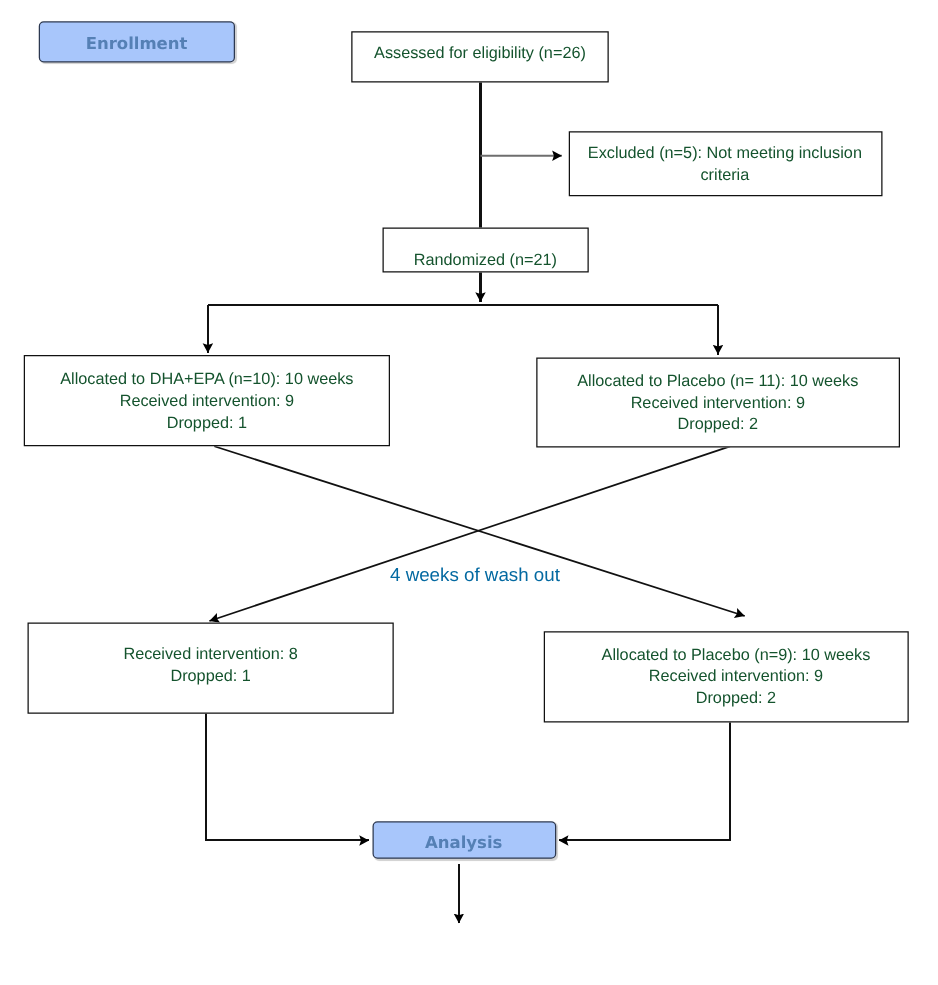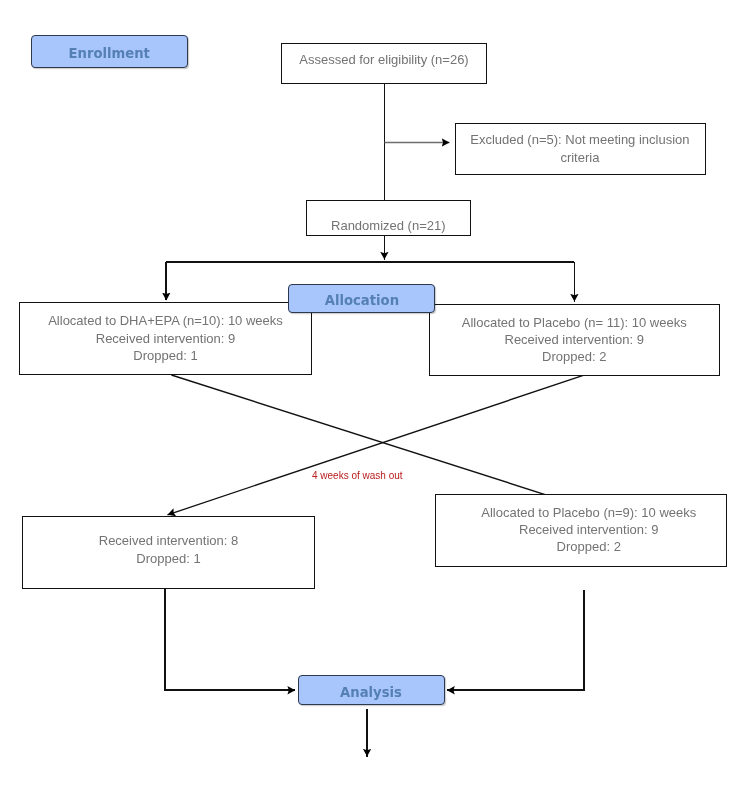--- a/index.html
+++ b/index.html
@@ -1,34 +1,34 @@
 <!DOCTYPE html>
 <html><head>
 <meta charset="utf-8">
 <title>CONSORT Flow Diagram</title>
 <style>
   html,body{margin:0;padding:0;}
   body{width:750px;height:788px;background:#ffffff;
        font-family:"Liberation Sans",sans-serif;overflow:hidden;}
   #diagram{will-change:transform;}
   #diagram,#diagram *{-webkit-font-smoothing:antialiased;}
-  #diagram{position:relative;width:750px;height:616px;margin-top:18px;}
+  #diagram{position:relative;width:750px;height:616px;}
   svg#wires{position:absolute;left:0;top:0;width:750px;height:788px;}
   .box{position:absolute;background:#fff;border:1.6px solid #111;
        box-sizing:border-box;display:flex;flex-direction:column;
-       justify-content:center;color:#737373;font-size:13px;line-height:17.2px;}
+       justify-content:center;color:#14532d;font-size:13px;line-height:17.2px;}
   .box.center{align-items:center;text-align:center;}
   .box.left{align-items:flex-start;text-align:center;padding-left:7.8px;padding-right:8px;}
   .badge{position:absolute;z-index:5;box-sizing:border-box;border:1.8px solid #2c3850;
          border-radius:4px;background:#a8c6fb;
          font-family:"DejaVu Sans",sans-serif;
          display:flex;align-items:center;justify-content:center;
          color:#5580b5;font-weight:bold;font-size:13.2px;padding-top:5px;
          box-shadow:1.2px 1.2px 0.6px rgba(0,0,0,0.18);}
-  .wash{position:absolute;font-size:10px;color:#b91c1c;white-space:nowrap;}
+  .wash{position:absolute;font-size:15px;color:#0369a1;white-space:nowrap;}
 </style>
 </head>
 <body>
 
 <div id="diagram">
 
   <svg id="wires" viewBox="0 0 750 788">
     <defs>
       <marker id="ah" markerWidth="14" markerHeight="14" refX="7.8" refY="4.2" orient="auto" markerUnits="userSpaceOnUse">
         <path d="M0,0 L7.8,4.2 L0,8.4 L1.4,4.2 Z" fill="#000"></path>
@@ -70,44 +70,41 @@
   </div>
 
   <div class="box left" style="left:454.5px;top:104.7px;width:251px;height:52px;">
     <div>Excluded (n=5): Not meeting inclusion criteria</div>
   </div>
 
   <div class="box center" style="left:305.8px;top:182.3px;width:165px;height:35.3px;padding-top:16px;">
     <div>Randomized (n=21)</div>
   </div>
 
-  <div class="badge" style="left:288.4px;top:266.3px;width:147px;height:28.4px;">
-    <span>Allocation</span>
-  </div>
 
   <div class="box center" style="left:19px;top:284px;width:293px;height:72.5px;text-align:right;">
     <div>Allocated to DHA+EPA (n=10): 10 weeks</div>
     <div>Received intervention: 9</div>
     <div>Dropped: 1</div>
   </div>
 
   <div class="box center" style="left:428.5px;top:286px;width:291.5px;height:71.5px;">
     <div>Allocated to Placebo (n= 11): 10 weeks</div>
     <div>Received intervention: 9</div>
     <div>Dropped: 2</div>
   </div>
 
   <div class="wash" style="left:312px;top:451.6px;">4 weeks of wash out</div>
 
   <div class="box center" style="left:22px;top:498px;width:293px;height:72.5px;padding-bottom:5.4px;">
     <div>Received intervention: 8</div>
     <div>Dropped: 1</div>
   </div>
 
-  <div class="box center" style="left:435px;top:476px;width:291.5px;height:73px;padding-bottom:1.6px;padding-left:16px;">
+  <div class="box center" style="left:435px;top:505px;width:291.5px;height:73px;padding-bottom:1.6px;padding-left:16px;">
     <div>Allocated to Placebo (n=9): 10 weeks</div>
     <div>Received intervention: 9</div>
     <div>Dropped: 2</div>
   </div>
 
   <div class="badge" style="left:297.5px;top:656.5px;width:147px;height:30.5px;">
     <span>Analysis</span>
   </div>
 
 

